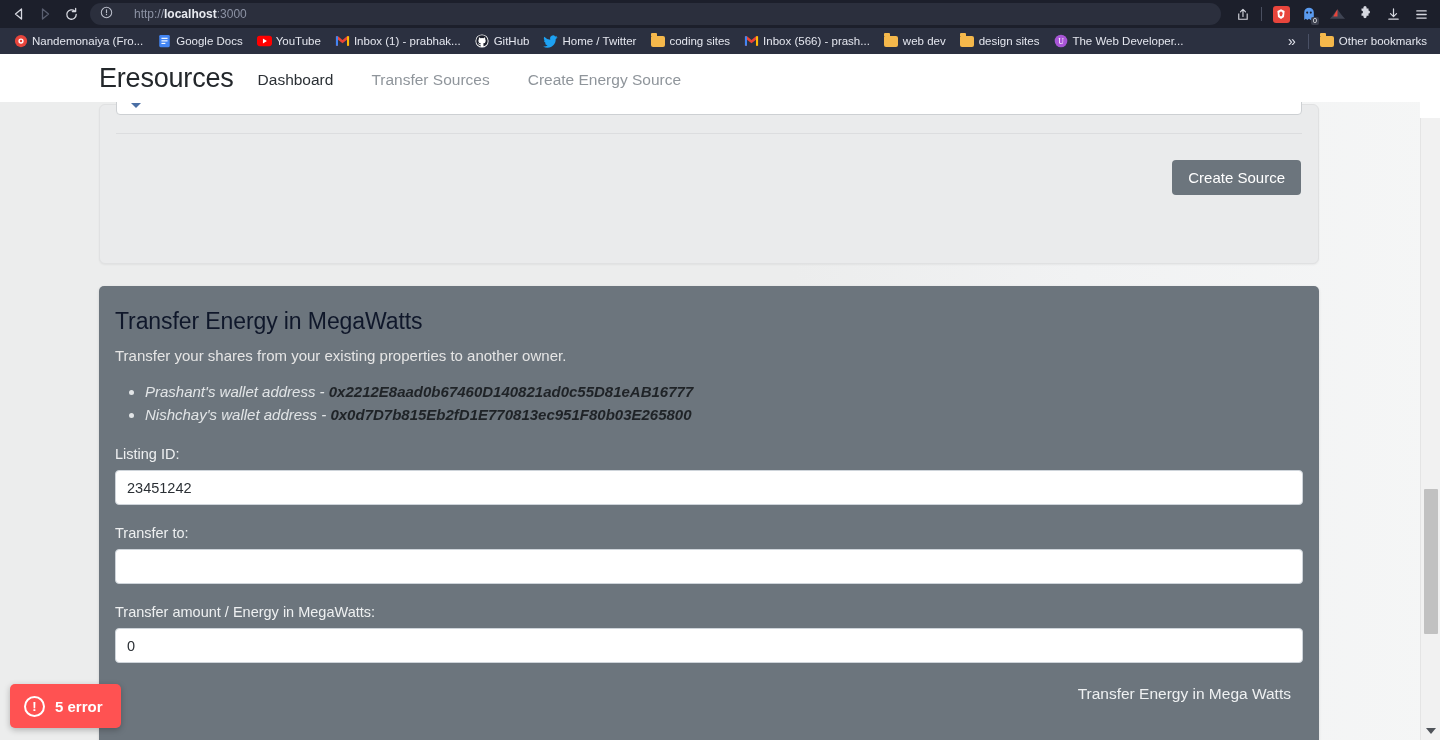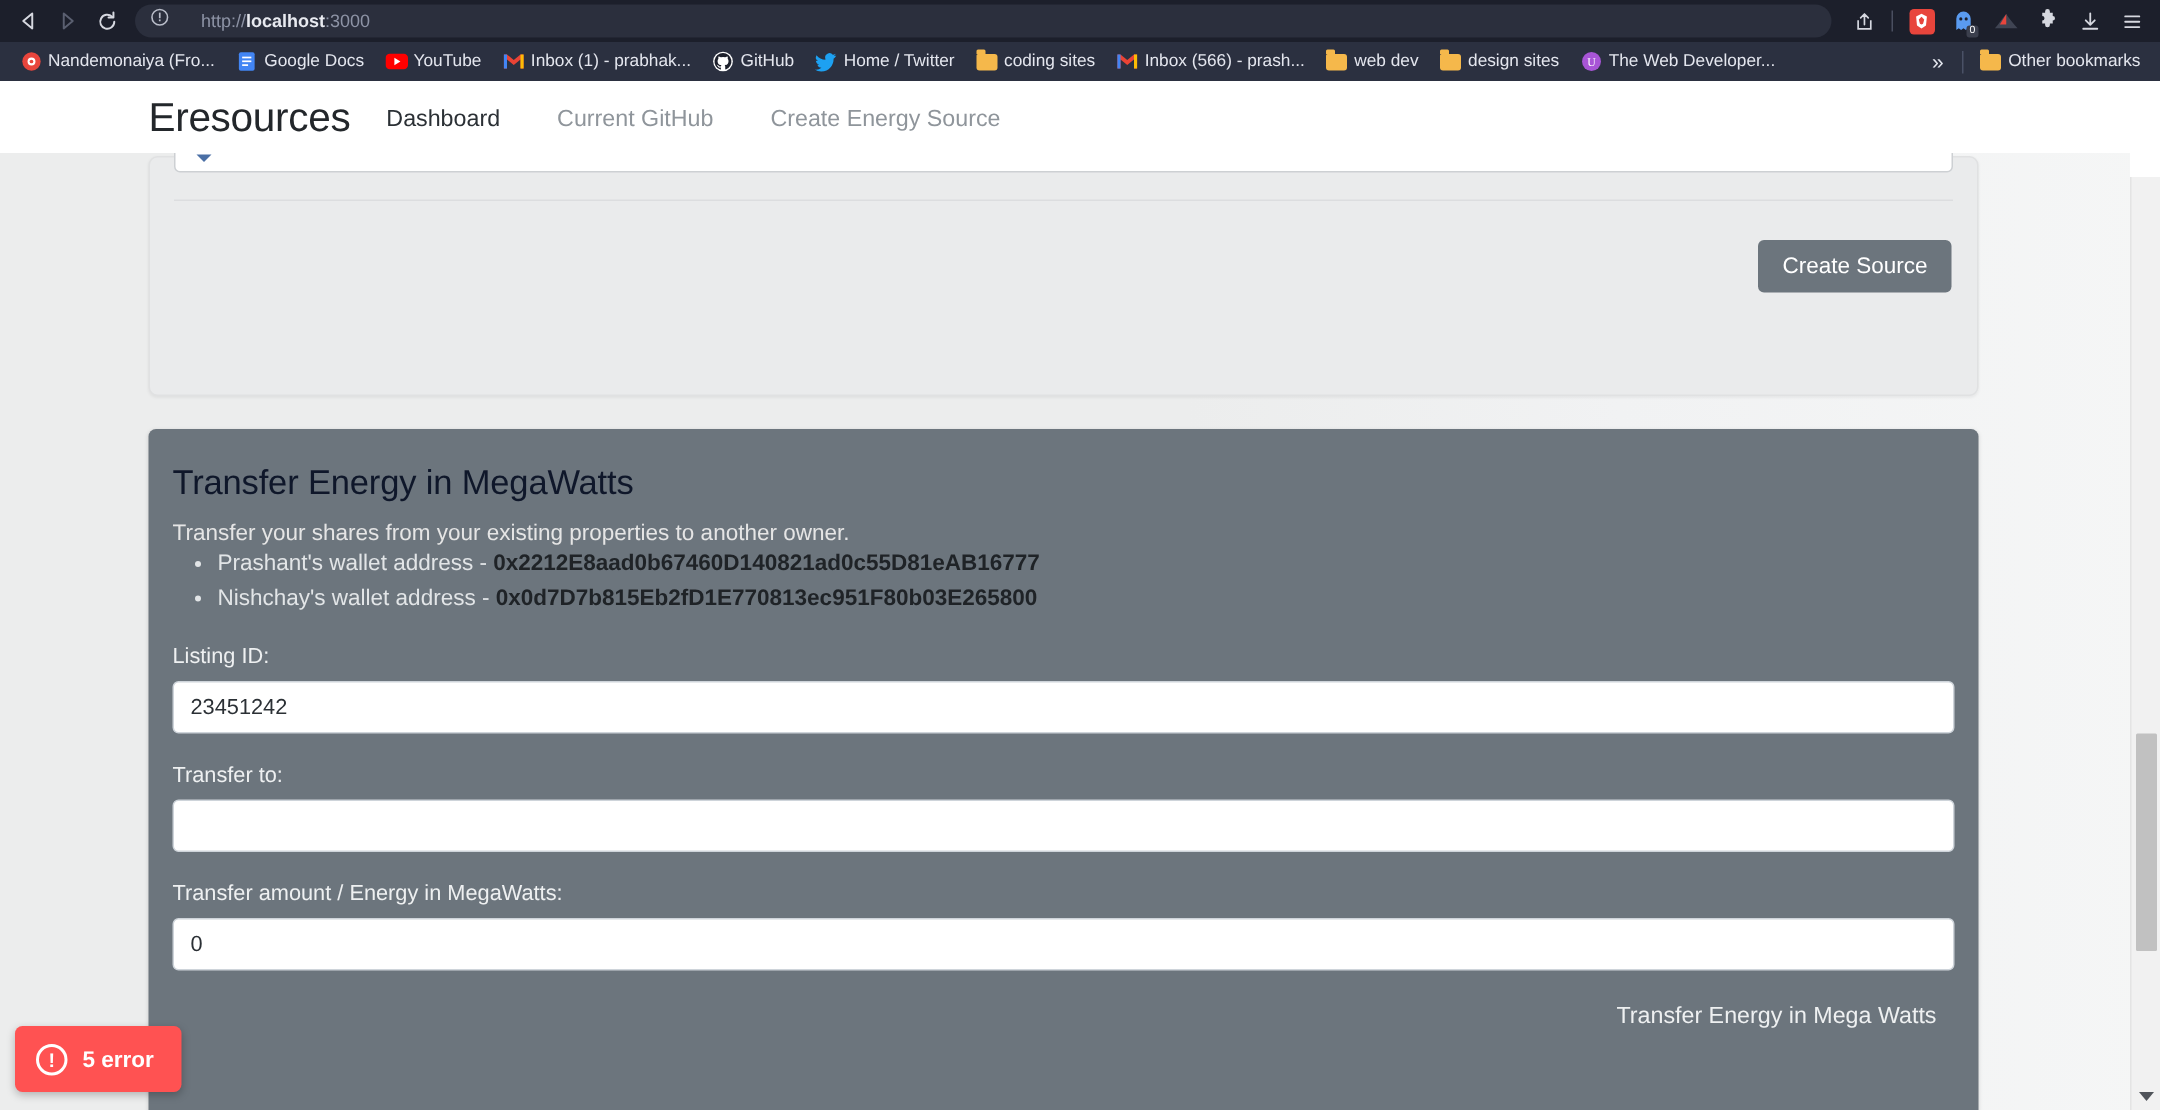--- a/index.html
+++ b/index.html
@@ -136,21 +136,21 @@
     background: #6c757d; border-radius: 5px; padding: 22px 16px 20px 16px;
     box-shadow: 0 1px 3px rgba(0,0,0,.12);
     height: 459px;
   }
   .card-title {
     font-size: 23px; color: #0f172a; font-weight: 400; letter-spacing: -0.1px;
   }
   .card-sub {
     margin-top: 12px; font-size: 15px; color: #e5e5e5;
   }
-  .wallet-list { margin: 0 0 0 0; padding-left: 30px; }
+  .wallet-list { margin: 16px 0 0 0; padding-left: 30px; font-style: italic; }
   .wallet-list li {
     font-size: 15px; color: #e2e5e7; line-height: 23px; margin-bottom: 0px;
   }
   .wallet-list li b { color: #1f2327; font-weight: 700; }
 
   .field-label {
     margin-top: 20px; font-size: 14.5px; color: #eef0f1;
   }
   .text-input {
     display: block; width: 100%; height: 35px; margin-top: 8px;
@@ -397,21 +397,21 @@
     </div>
   </div>
 </div>
 
 <div class="viewport">
 
   <div class="site-nav">
     <div class="brand">Eresources</div>
     <div class="nav-links">
       <a class="nav-link active">Dashboard</a>
-      <a class="nav-link">Current GitHub</a>
+      <a class="nav-link">Transfer Sources</a>
       <a class="nav-link">Create Energy Source</a>
     </div>
   </div>
 
   <div class="content">
 
     <div class="card-top">
       <div class="select-stub">
         <span class="select-caret"></span>
       </div>

